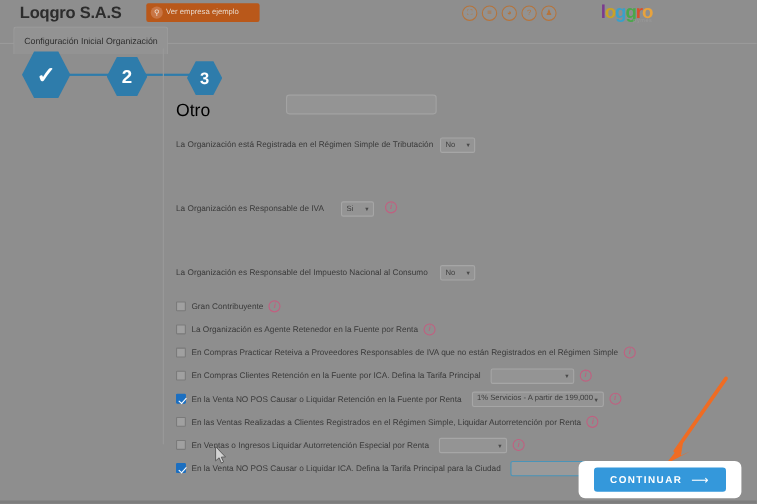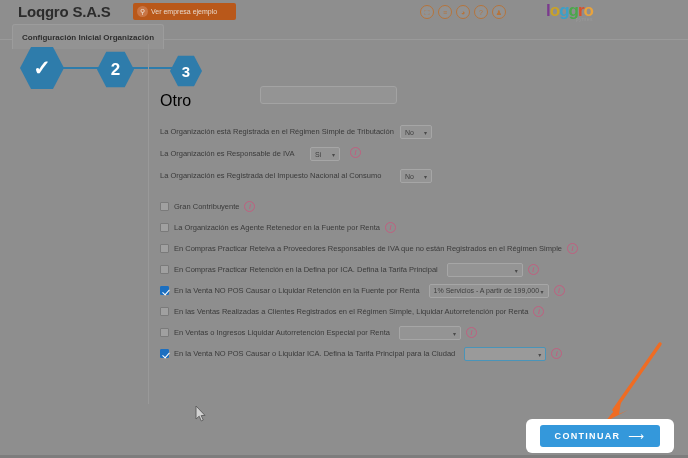--- a/index.html
+++ b/index.html
@@ -116,21 +116,21 @@
     position: absolute;
     left: 12px; top: 0px;
     height: 16px;
     padding: 12px 9px;
     background: #939393;
     border: 1px solid #9c9c9c;
     border-bottom: none;
     border-radius: 3px 3px 0 0;
     display: flex; align-items: center;
     font-size: 8px;
-    font-weight: bold;
+    font-weight: normal;
     color: #2f2f2f;
     cursor: pointer;
   }
 
   
   #stepper {
     position: absolute;
     left: 0; top: 44px;
     width: 230px; height: 50px;
   }
@@ -269,20 +269,21 @@
 
   
   .chk-row .sel { margin-left: 4px; }
 
   
   .row-q {
     position: relative;
     height: 22px;
     font-size: 7.5px;
     color: #3a3a3a;
+    margin-top: 36px;
   }
   .row-q .flabel { position: absolute; left: 0; top: 5px; }
   .row-q .sel { position: absolute; top: 3px; }
   .row-q .info-icon { position: absolute; top: 3px; }
 
   
   #continue-spotlight {
     position: absolute;
     left: 526px; top: 419px;
     width: 148px; height: 34px;
@@ -407,21 +408,21 @@
     <div class="row-q">
       <span class="flabel">La Organización es Responsable de IVA</span>
       <div class="sel" style="left:150px; width:30px;">
         <span>Si</span>
         <span class="caret">▾</span>
       </div>
       <span class="info-icon" style="left:190px;">i</span>
     </div>
 
     <div class="row-q">
-      <span class="flabel">La Organización es Registrada del Impuesto Nacional al Consumo</span>
+      <span class="flabel">La Organización es Responsable del Impuesto Nacional al Consumo</span>
       <div class="sel" style="left:240px; width:32px;">
         <span>No</span>
         <span class="caret">▾</span>
       </div>
     </div>
 
     <div style="height:8px;"></div>
 
     <div class="chk-row">
       <span class="cbx"></span>
@@ -437,21 +438,21 @@
 
     <div class="chk-row">
       <span class="cbx"></span>
       <span class="ctext">En Compras Practicar Reteiva a Proveedores Responsables de IVA que no están Registrados en el Régimen Simple</span>
       <span class="info-icon">i</span>
     </div>
 
 
     <div class="chk-row">
       <span class="cbx"></span>
-      <span class="ctext">En Compras Practicar Retención en la Defina por ICA. Defina la Tarifa Principal</span>
+      <span class="ctext">En Compras Clientes Retención en la Fuente por ICA. Defina la Tarifa Principal</span>
       <div class="sel" style="width:76px;">
         <span></span>
         <span class="caret">▾</span>
       </div>
       <span class="info-icon">i</span>
     </div>
 
     <div class="chk-row">
       <span class="cbx checked"></span>
       <span class="ctext">En la Venta NO POS Causar o Liquidar Retención en la Fuente por Renta</span>

